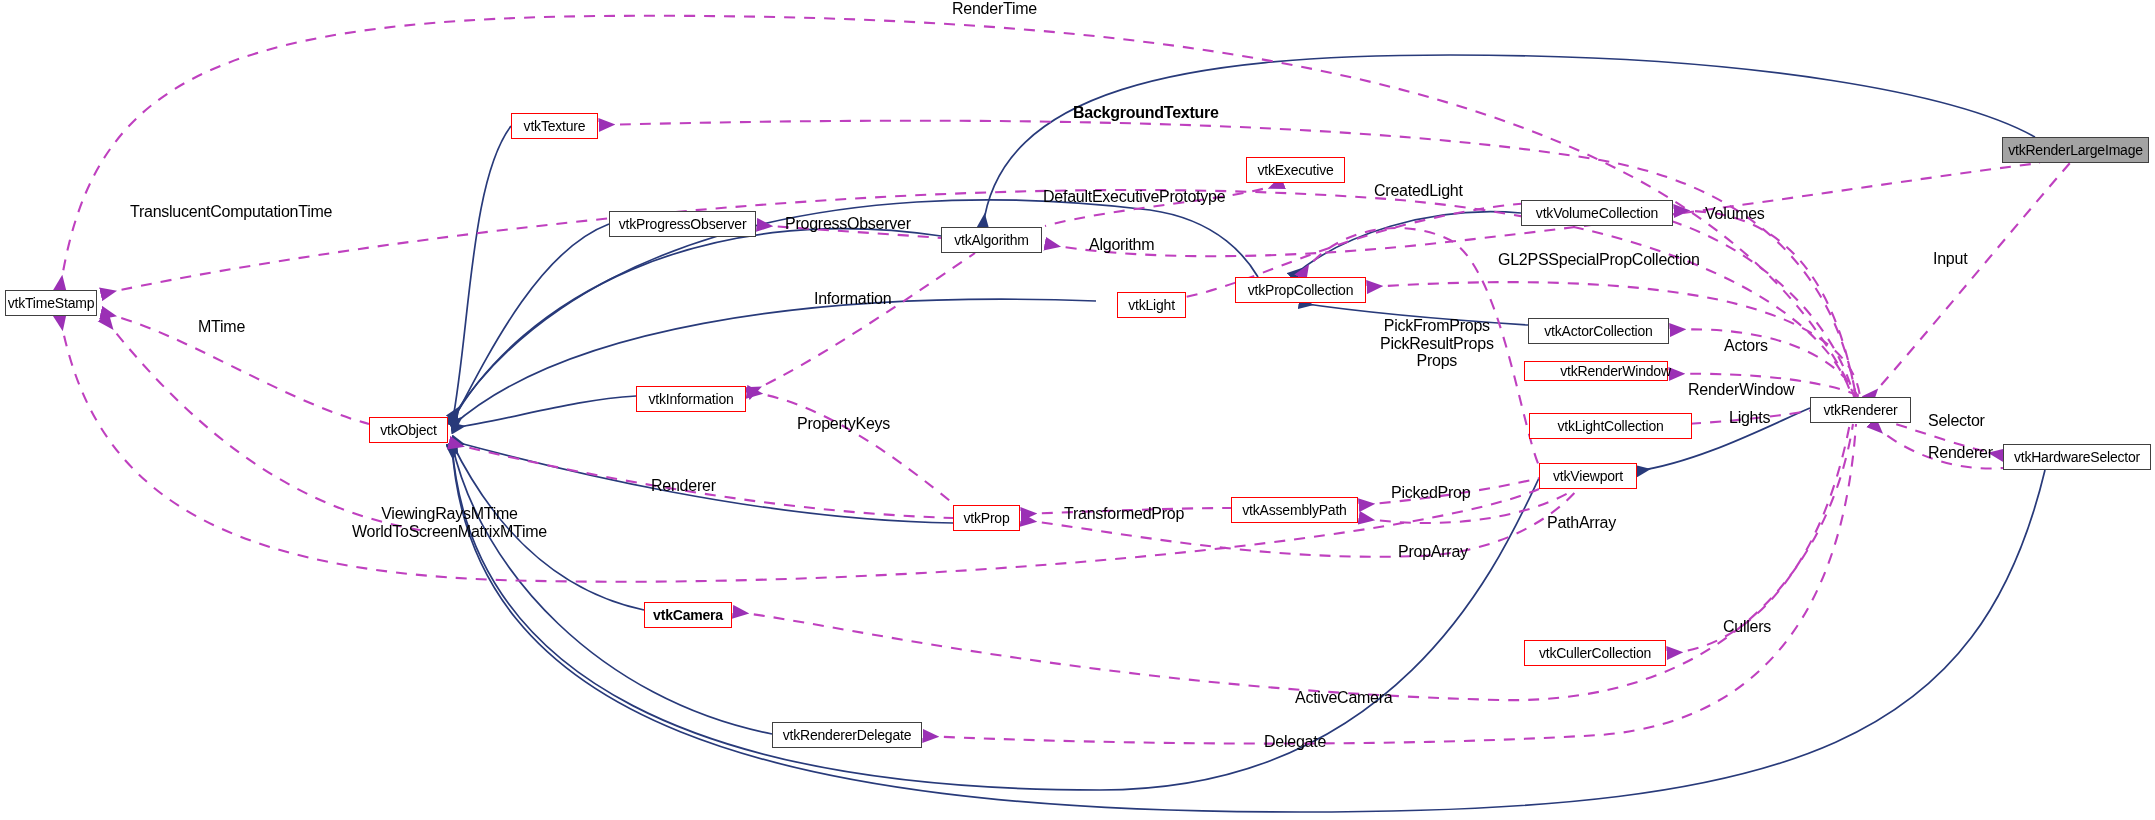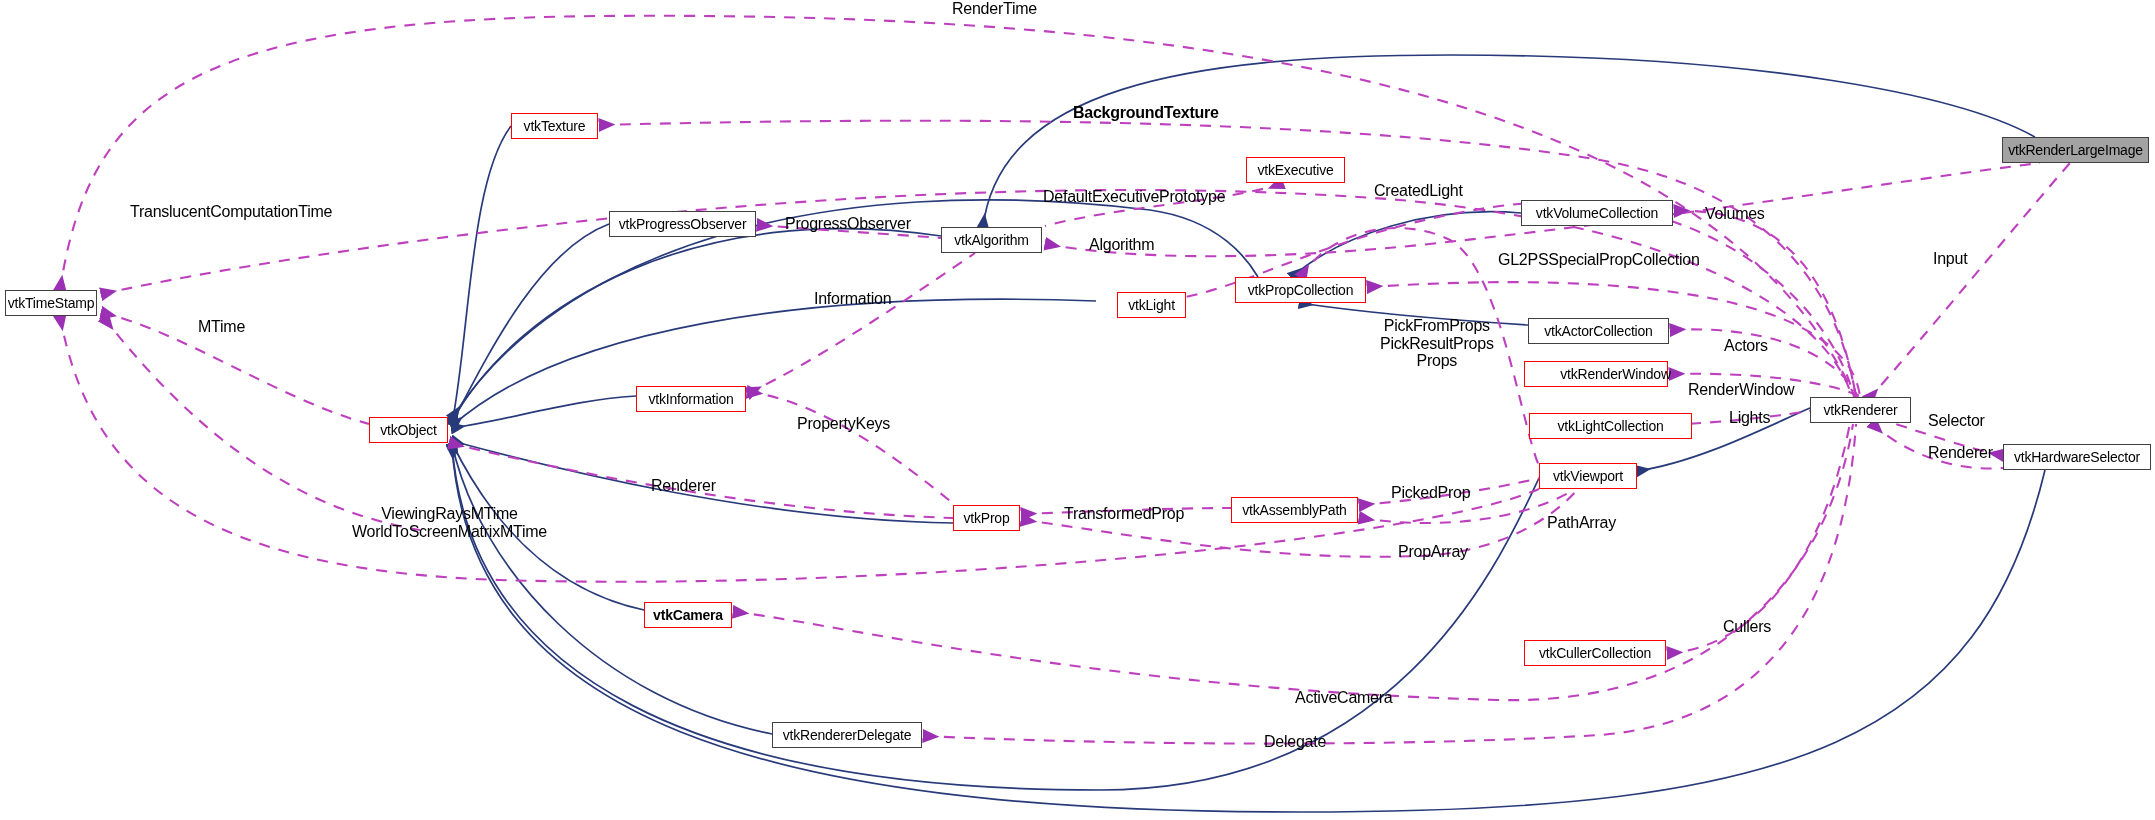--- a/index.html
+++ b/index.html
@@ -192,21 +192,21 @@
   <div class="node red" style="left:1246px; top:157px; width:99px; height:26px;">vtkExecutive</div>
 
   <div class="node red" style="left:1096px; top:292px; width:69px; height:26px;margin-left:21px;">vtkLight</div>
 
   <div class="node red" style="left:1235px; top:277px; width:131px; height:26px;">vtkPropCollection</div>
 
   <div class="node plain" style="left:1521px; top:200px; width:152px; height:26px;">vtkVolumeCollection</div>
 
   <div class="node plain" style="left:1528px; top:318px; width:141px; height:26px;">vtkActorCollection</div>
 
-  <div class="node red" style="left:1524px; top:361px; width:144px; height:26px;padding-left:46px;">vtkRenderWindow</div>
+  <div class="node red" style="left:1524px; top:361px; width:144px; height:20px;padding-left:46px;">vtkRenderWindow</div>
 
   <div class="node red" style="left:1529px; top:413px; width:163px; height:26px;">vtkLightCollection</div>
 
   <div class="node red" style="left:1539px; top:463px; width:98px; height:26px;">vtkViewport</div>
 
   <div class="node red" style="left:1231px; top:497px; width:127px; height:26px;">vtkAssemblyPath</div>
 
   <div class="node red" style="left:1524px; top:640px; width:142px; height:26px;">vtkCullerCollection</div>
 
   <div class="node plain" style="left:1810px; top:397px; width:101px; height:26px;">vtkRenderer</div>

